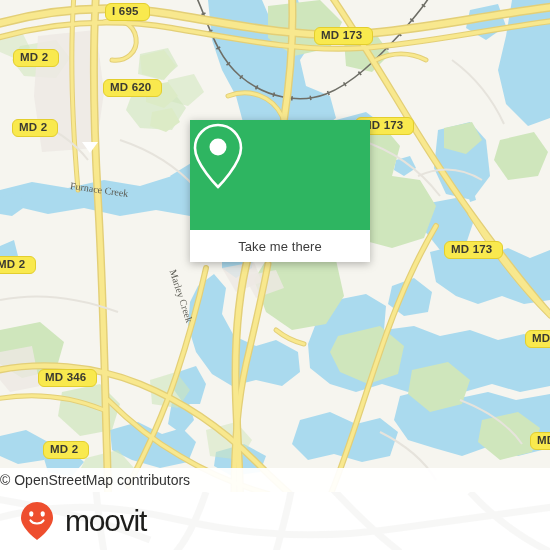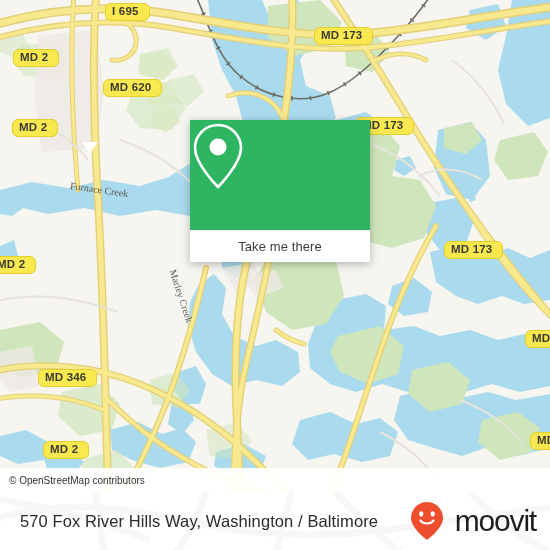--- a/index.html
+++ b/index.html
@@ -29,21 +29,21 @@
   #popup-bar{height:32px;background:#fff;display:flex;align-items:center;
              justify-content:center;}
   #popup-label{color:#3C3C3C;font-size:13px;letter-spacing:.1px;}
   #popup-tail{position:absolute;left:82px;top:142px;width:0;height:0;
               border-left:8px solid transparent;border-right:8px solid transparent;
               border-top:11px solid #fff;}
 
   
   #attrib{position:absolute;left:0;top:468px;width:550px;height:24px;
           background:rgba(255,255,255,.93);display:flex;align-items:center;}
-  #attrib-text{font-size:10px;color:#333;padding-left:9px;}
+  #attrib-text{font-size:14px;color:#333;}
 
   
   #footer{position:absolute;left:0;top:492px;width:550px;height:58px;
           background:#fff;overflow:hidden;}
   #footer-wm{position:absolute;left:0;top:-492px;width:550px;height:550px;
              opacity:.07;pointer-events:none;}
   #footer-row{position:relative;height:58px;display:flex;align-items:center;
               justify-content:space-between;padding:0 14px 0 20px;box-sizing:border-box;}
   #footer-title{font-size:16.5px;color:#2B2B2B;letter-spacing:.1px;}
   #brand{display:flex;align-items:center;gap:11px;}
@@ -261,21 +261,20 @@
         <path d="M-10 520 C60 500 120 506 180 520 C250 536 320 540 400 528 C470 518 520 512 560 506"></path>
         <path d="M96 490 C98 510 100 530 104 552"></path>
         <path d="M292 486 C288 510 282 530 276 552"></path>
         <path d="M330 486 C352 510 374 532 400 552"></path>
         <path d="M-10 498 C40 506 100 520 150 540"></path>
         <path d="M470 492 C490 514 514 534 550 552"></path>
         <path d="M206 492 C198 516 188 538 176 552"></path>
       </g>
     </svg>
     <div id="footer-row">
-      <div id="footer-title">570 Fox River Hills Way, Washington / Baltimore</div>
       <div id="brand">
         <svg width="34" height="40" viewBox="0 0 34 40">
           <path d="M17 1 C8.2 1 1 8.2 1 17 C1 27.5 17 39 17 39 C17 39 33 27.5 33 17 C33 8.2 25.8 1 17 1 Z" fill="#EE4E2E"></path>
           <ellipse cx="11.3" cy="13" rx="2.1" ry="2.7" fill="#ffffff"></ellipse>
           <ellipse cx="22.7" cy="13" rx="2.1" ry="2.7" fill="#ffffff"></ellipse>
           <path d="M10.5 19.5 C13 23.5 21 23.5 23.5 19.5" fill="none" stroke="#ffffff" stroke-width="2.2" stroke-linecap="round"></path>
         </svg>
         <span id="brand-word">moovit</span>
       </div>
     </div>

